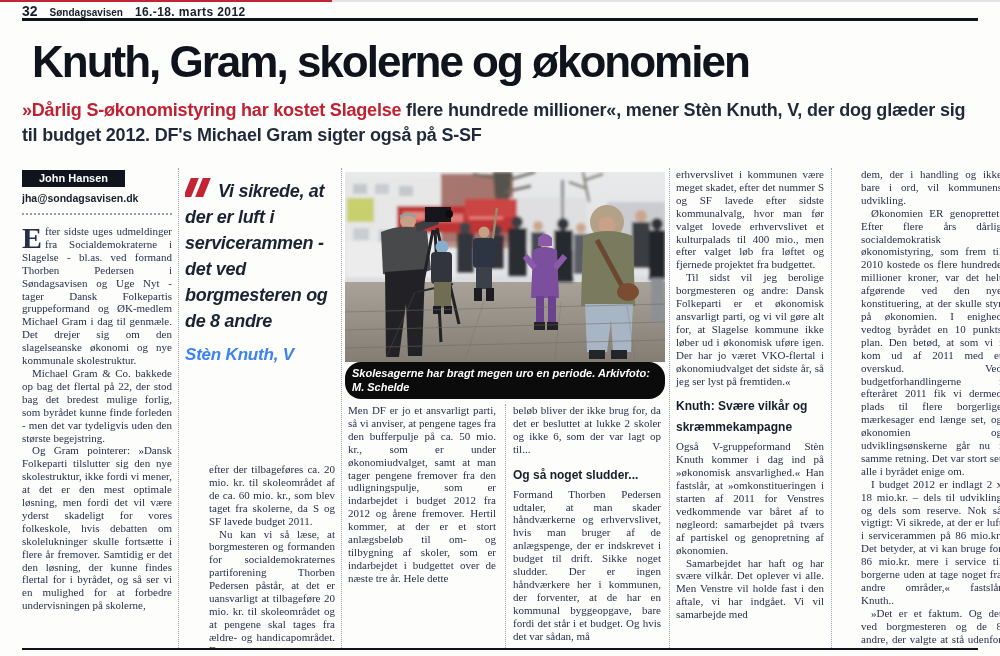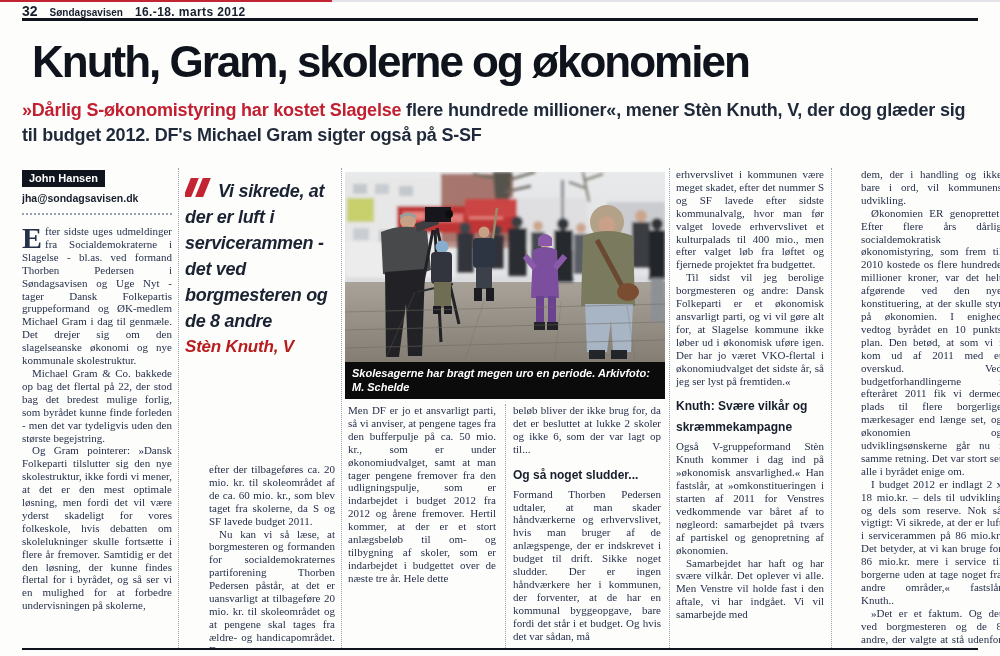--- a/index.html
+++ b/index.html
@@ -46,44 +46,44 @@
     margin:0; font-family:"Liberation Serif", serif;
     font-size:11px; line-height:12.9px; text-align:justify;
     color:#26304a; hyphens:auto; -webkit-hyphens:auto;
   }
   .body-text p + p { text-indent:10px; }
   .body-text h4 {
     margin:9px 0 2px; font-family:"Liberation Sans", sans-serif;
     font-size:12px; line-height:21px; color:#171e2b;
   }
 
-  .byline-box { display:inline-block; background:#10141c; color:#ffffff; font-size:11px; font-weight:bold; padding:2px 7px 3px; }
+  .byline-box { display:inline-block; background:#10141c; color:#ffffff; font-size:11px; font-weight:bold; padding:2px 17px 3px; }
   .byline-email { margin-top:5px; font-size:10.5px; font-weight:bold; color:#171e2b; }
   .byline-rule { border:0; border-top:2px dotted #97a0b2; margin:9px 0 10px; }
 
   .dropcap {
     float:left; font-family:"Liberation Serif", serif; font-weight:bold;
     font-size:30px; line-height:24px; margin:1px 3px 0 0; color:#26304a;
   }
 
   .pullquote { padding-top:10px; }
   .pq-marks { display:inline-block; margin:0 7px 0 2px; }
   .pq-marks i { display:inline-block; width:8px; height:19px; background:#c22433; transform:skewX(-22deg); margin-right:4px; }
   .pq-line {
     font-size:18px; line-height:26px; font-weight:bold; font-style:italic;
     color:#1b2332; letter-spacing:-.3px;
   }
-  .pq-attr { font-size:17px; font-weight:bold; font-style:italic; color:#b91c1c; margin-top:3px; letter-spacing:-.2px; }
+  .pq-attr { font-size:17px; font-weight:bold; font-style:italic; color:#3b82f6; margin-top:11px; letter-spacing:-.2px; }
   .col2-body { position:absolute; top:295px; left:0; right:0;margin-left:24px; }
 
   .photo { position:absolute; left:345px; top:172px; width:320px; height:227px; }
   .photo svg { display:block; width:320px; height:190px; }
   .photo-caption {
     box-sizing:border-box; background:#0b0b0c; color:#ffffff; height:37px;
-    font-size:11px; line-height:14px; font-style:italic; font-weight:bold; padding:4px 7px;
+    font-size:11px; line-height:14px; font-style:italic; font-weight:bold; padding:4px 7px;border-radius:16px;
   }
 
   .bottom-rule { position:absolute; left:22px; top:648px; width:956px; height:2px; background:#10141c; }
 </style>
 </head>
 <body>
 
 <div class="top-strip-red"></div>
 <div class="top-strip-gray"></div>
 

